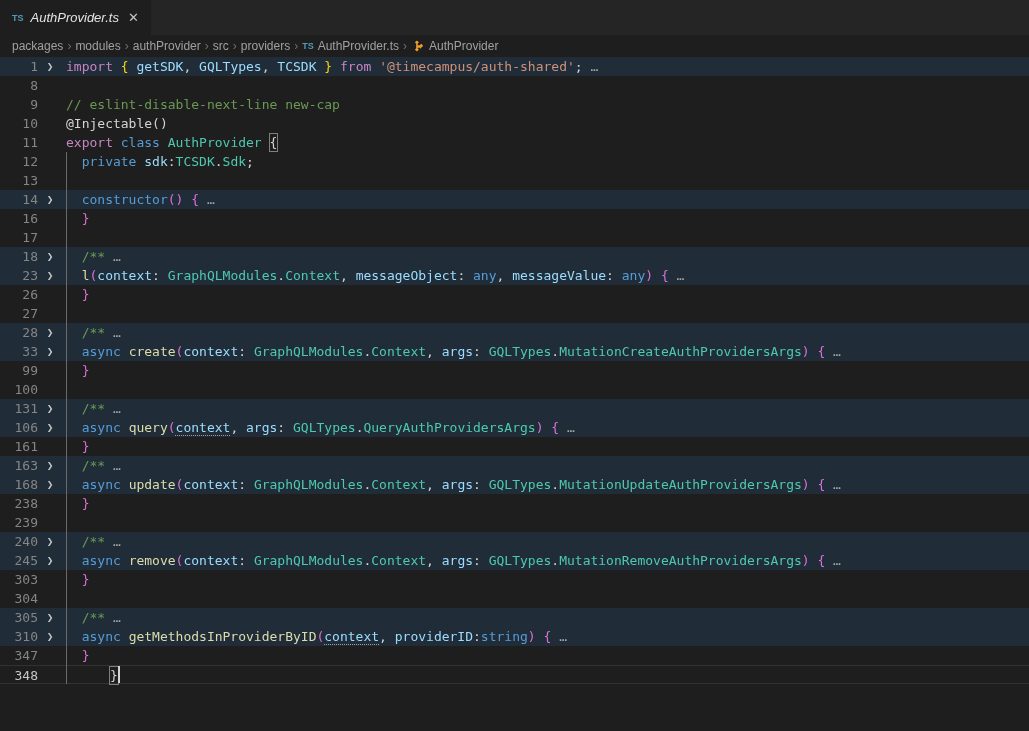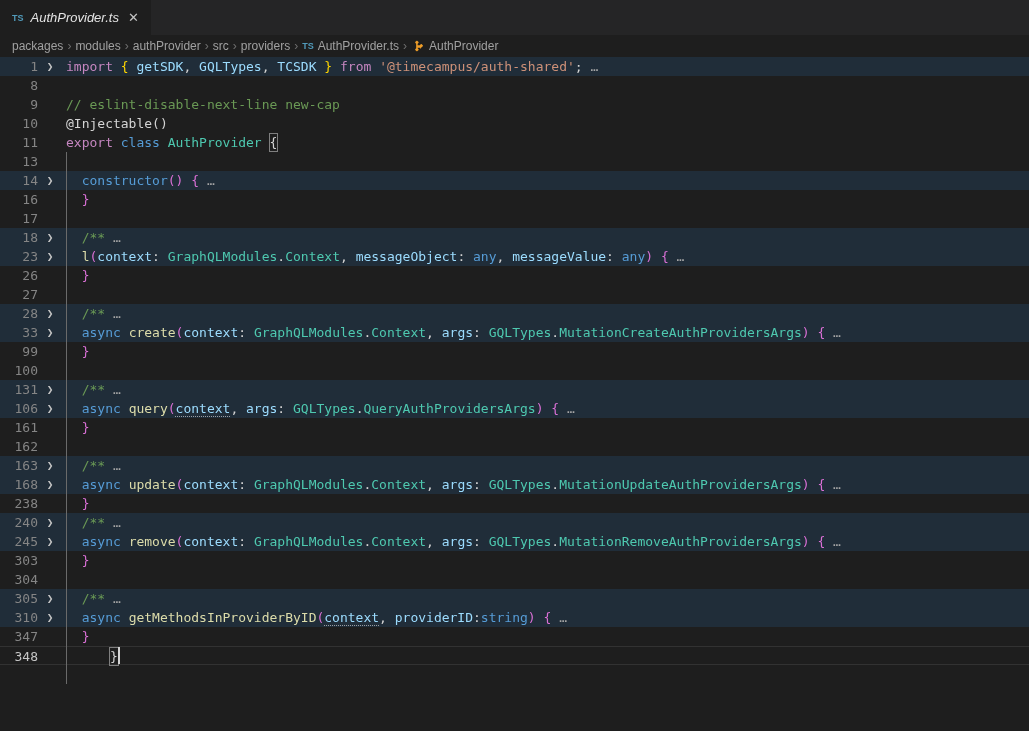--- a/index.html
+++ b/index.html
@@ -158,20 +158,27 @@
         </div>
         <div class="line-row">
           <div class="gutter">
             <span class="lnum">11</span>
             <span class="fold"></span>
           </div>
           <div class="code"><span class="kwp">export</span><span class="pun"> </span><span class="kwb">class</span><span class="pun"> </span><span class="typ">AuthProvider</span><span class="pun"> </span><span class="b1m">{</span></div>
         </div>
         <div class="line-row">
           <div class="gutter">
+            <span class="lnum">12</span>
+            <span class="fold"></span>
+          </div>
+          <div class="code"><span class="pun">  </span><span class="kwb">private</span><span class="pun"> </span><span class="var">sdk</span><span class="pun">:</span><span class="typ">TCSDK</span><span class="pun">.</span><span class="typ">Sdk</span><span class="pun">;</span></div>
+        </div>
+        <div class="line-row">
+          <div class="gutter">
             <span class="lnum">13</span>
             <span class="fold"></span>
           </div>
           <div class="code"></div>
         </div>
         <div class="line-row hl">
           <div class="gutter">
             <span class="lnum">14</span>
             <span class="fold">❯</span>
           </div>
@@ -261,47 +268,47 @@
           </div>
           <div class="code"><span class="pun">  </span><span class="kwb">async</span><span class="pun"> </span><span class="fn">query</span><span class="b2">(</span><span class="varu">context</span><span class="pun">, </span><span class="var">args</span><span class="pun">: </span><span class="typ">GQLTypes</span><span class="pun">.</span><span class="typ">QueryAuthProvidersArgs</span><span class="b2">)</span><span class="pun"> </span><span class="b2">{</span><span class="ell"> …</span></div>
         </div>
         <div class="line-row">
           <div class="gutter">
             <span class="lnum">161</span>
             <span class="fold"></span>
           </div>
           <div class="code"><span class="pun">  </span><span class="b2">}</span></div>
         </div>
-        <div class="line-row">
-          <div class="gutter">
-            <span class="lnum">162</span>
-            <span class="fold"></span>
-          </div>
-          <div class="code"></div>
-        </div>
         <div class="line-row hl">
           <div class="gutter">
             <span class="lnum">163</span>
             <span class="fold">❯</span>
           </div>
           <div class="code"><span class="pun">  </span><span class="com">/**</span><span class="ell"> …</span></div>
         </div>
         <div class="line-row hl">
           <div class="gutter">
             <span class="lnum">168</span>
             <span class="fold">❯</span>
           </div>
           <div class="code"><span class="pun">  </span><span class="kwb">async</span><span class="pun"> </span><span class="fn">update</span><span class="b2">(</span><span class="var">context</span><span class="pun">: </span><span class="typ">GraphQLModules</span><span class="pun">.</span><span class="typ">Context</span><span class="pun">, </span><span class="var">args</span><span class="pun">: </span><span class="typ">GQLTypes</span><span class="pun">.</span><span class="typ">MutationUpdateAuthProvidersArgs</span><span class="b2">)</span><span class="pun"> </span><span class="b2">{</span><span class="ell"> …</span></div>
         </div>
         <div class="line-row">
           <div class="gutter">
             <span class="lnum">238</span>
             <span class="fold"></span>
           </div>
           <div class="code"><span class="pun">  </span><span class="b2">}</span></div>
+        </div>
+        <div class="line-row">
+          <div class="gutter">
+            <span class="lnum">239</span>
+            <span class="fold"></span>
+          </div>
+          <div class="code"></div>
         </div>
         <div class="line-row hl">
           <div class="gutter">
             <span class="lnum">240</span>
             <span class="fold">❯</span>
           </div>
           <div class="code"><span class="pun">  </span><span class="com">/**</span><span class="ell"> …</span></div>
         </div>
         <div class="line-row hl">
           <div class="gutter">

